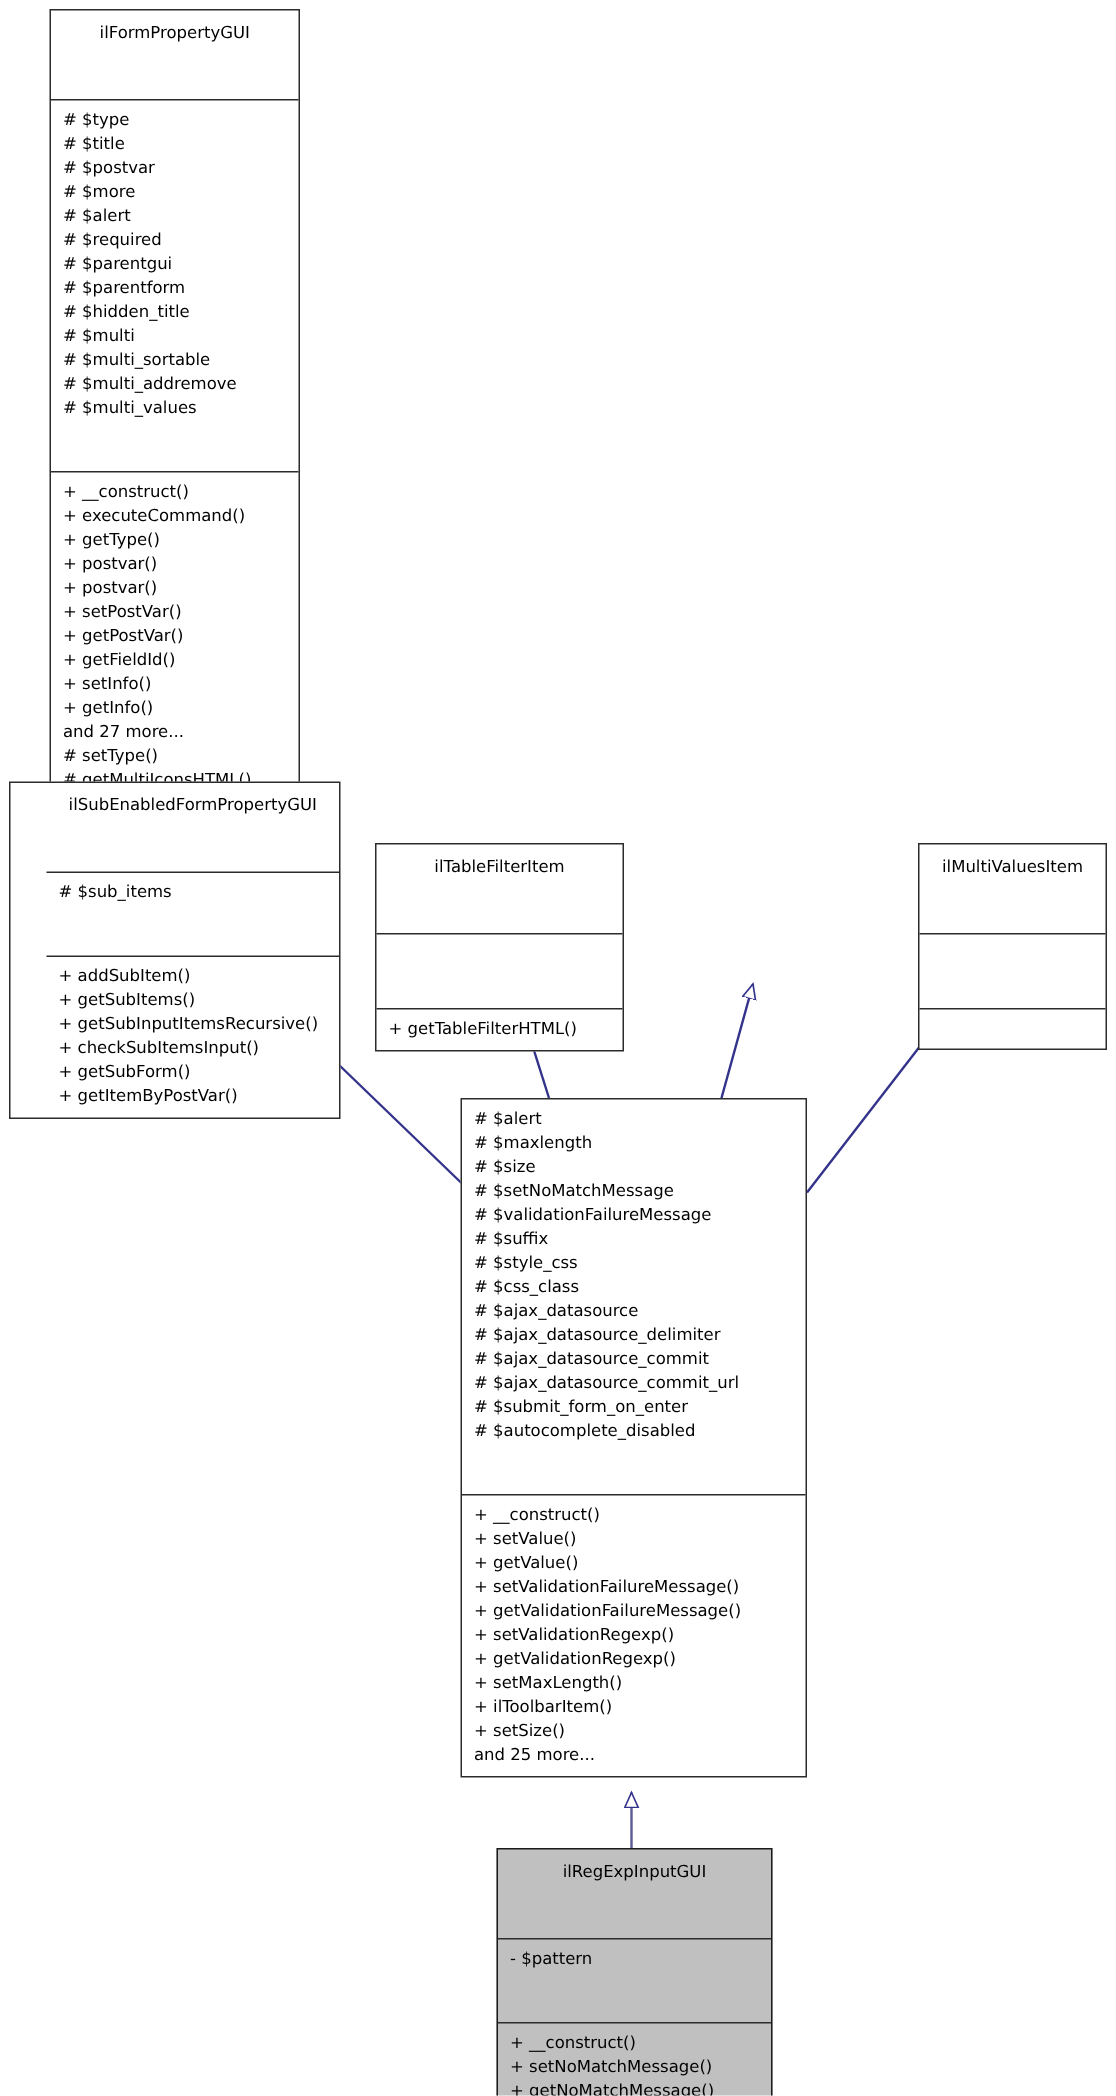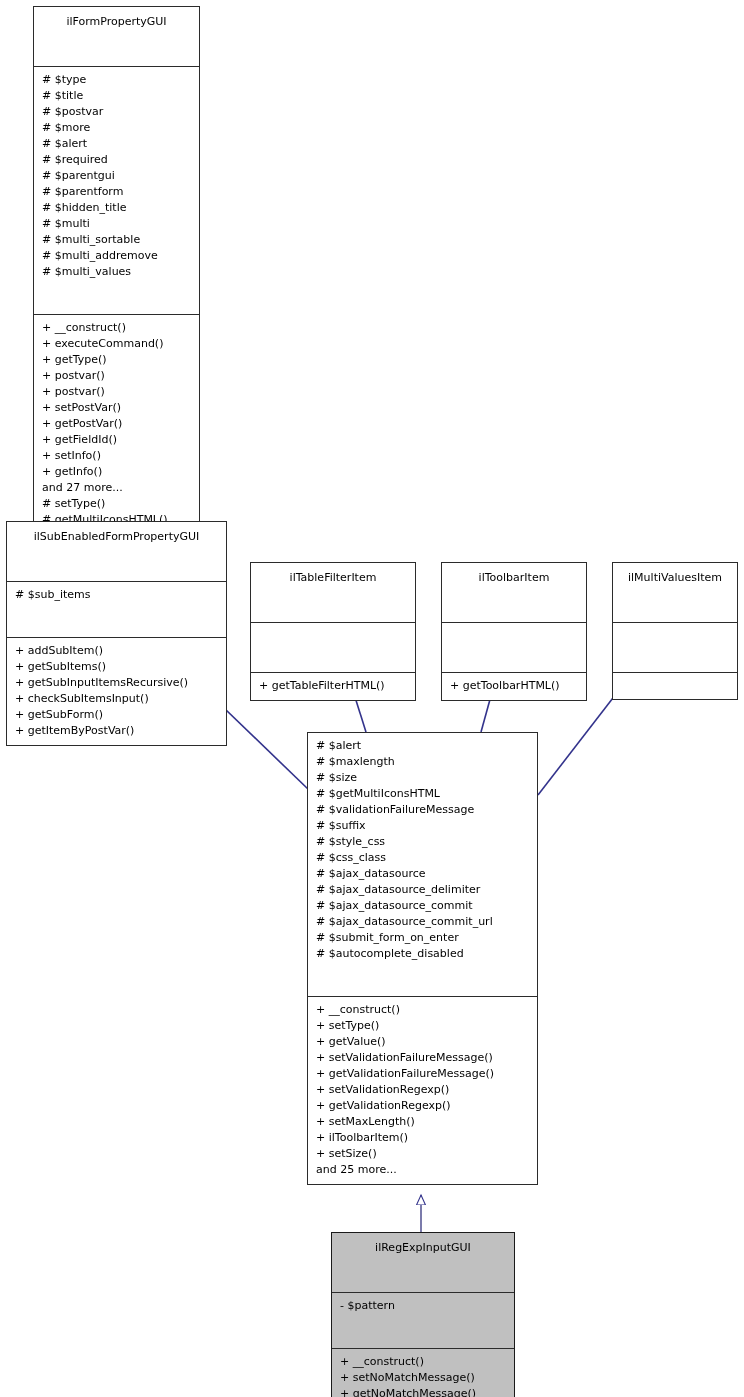--- a/index.html
+++ b/index.html
@@ -129,21 +129,21 @@
           <li class="member">+ getFieldId()</li>
           <li class="member">+ setInfo()</li>
           <li class="member">+ getInfo()</li>
           <li class="member">and 27 more...</li>
           <li class="member"># setType()</li>
           <li class="member"># getMultiIconsHTML()</li>
         </ul>
     </div>
   </div>
 
-  <div class="uml-class" style="left:6px; top:521px; width:221px;">
+  <div class="uml-class" style="left:6px; top:521px; width:221px;padding-left:24px;">
     <div class="compartment">
       <div class="class-name">ilSubEnabledFormPropertyGUI</div>
     </div>
     <div class="compartment">
       <ul class="member-list">
           <li class="member"># $sub_items</li>
         </ul>
     </div>
     <div class="compartment">
       <ul class="member-list">
@@ -164,69 +164,56 @@
     <div class="compartment empty">
       <ul class="member-list"></ul>
     </div>
     <div class="compartment">
       <ul class="member-list">
           <li class="member">+ getTableFilterHTML()</li>
         </ul>
     </div>
   </div>
 
-  <div class="uml-class" style="left:441px; top:562px; width:146px;">
-    <div class="compartment">
-      <div class="class-name">ilToolbarItem</div>
-    </div>
-    <div class="compartment empty">
-      <ul class="member-list"></ul>
-    </div>
-    <div class="compartment">
-      <ul class="member-list">
-          <li class="member">+ getToolbarHTML()</li>
-        </ul>
-    </div>
-  </div>
 
   <div class="uml-class" style="left:612px; top:562px; width:126px;">
     <div class="compartment">
       <div class="class-name">ilMultiValuesItem</div>
     </div>
     <div class="compartment empty">
       <ul class="member-list"></ul>
     </div>
     <div class="compartment empty-tall">
       <ul class="member-list"></ul>
     </div>
   </div>
 
   <div class="uml-class" style="left:307px; top:732px; width:231px;">
     <div class="compartment">
       <ul class="member-list">
           <li class="member"># $alert</li>
           <li class="member"># $maxlength</li>
           <li class="member"># $size</li>
-          <li class="member"># $getMultiIconsHTML</li>
+          <li class="member"># $setNoMatchMessage</li>
           <li class="member"># $validationFailureMessage</li>
           <li class="member"># $suffix</li>
           <li class="member"># $style_css</li>
           <li class="member"># $css_class</li>
           <li class="member"># $ajax_datasource</li>
           <li class="member"># $ajax_datasource_delimiter</li>
           <li class="member"># $ajax_datasource_commit</li>
           <li class="member"># $ajax_datasource_commit_url</li>
           <li class="member"># $submit_form_on_enter</li>
           <li class="member"># $autocomplete_disabled</li>
         </ul>
     </div>
     <div class="compartment">
       <ul class="member-list">
           <li class="member">+ __construct()</li>
-          <li class="member">+ setType()</li>
+          <li class="member">+ setValue()</li>
           <li class="member">+ getValue()</li>
           <li class="member">+ setValidationFailureMessage()</li>
           <li class="member">+ getValidationFailureMessage()</li>
           <li class="member">+ setValidationRegexp()</li>
           <li class="member">+ getValidationRegexp()</li>
           <li class="member">+ setMaxLength()</li>
           <li class="member">+ ilToolbarItem()</li>
           <li class="member">+ setSize()</li>
           <li class="member">and 25 more...</li>
         </ul>

